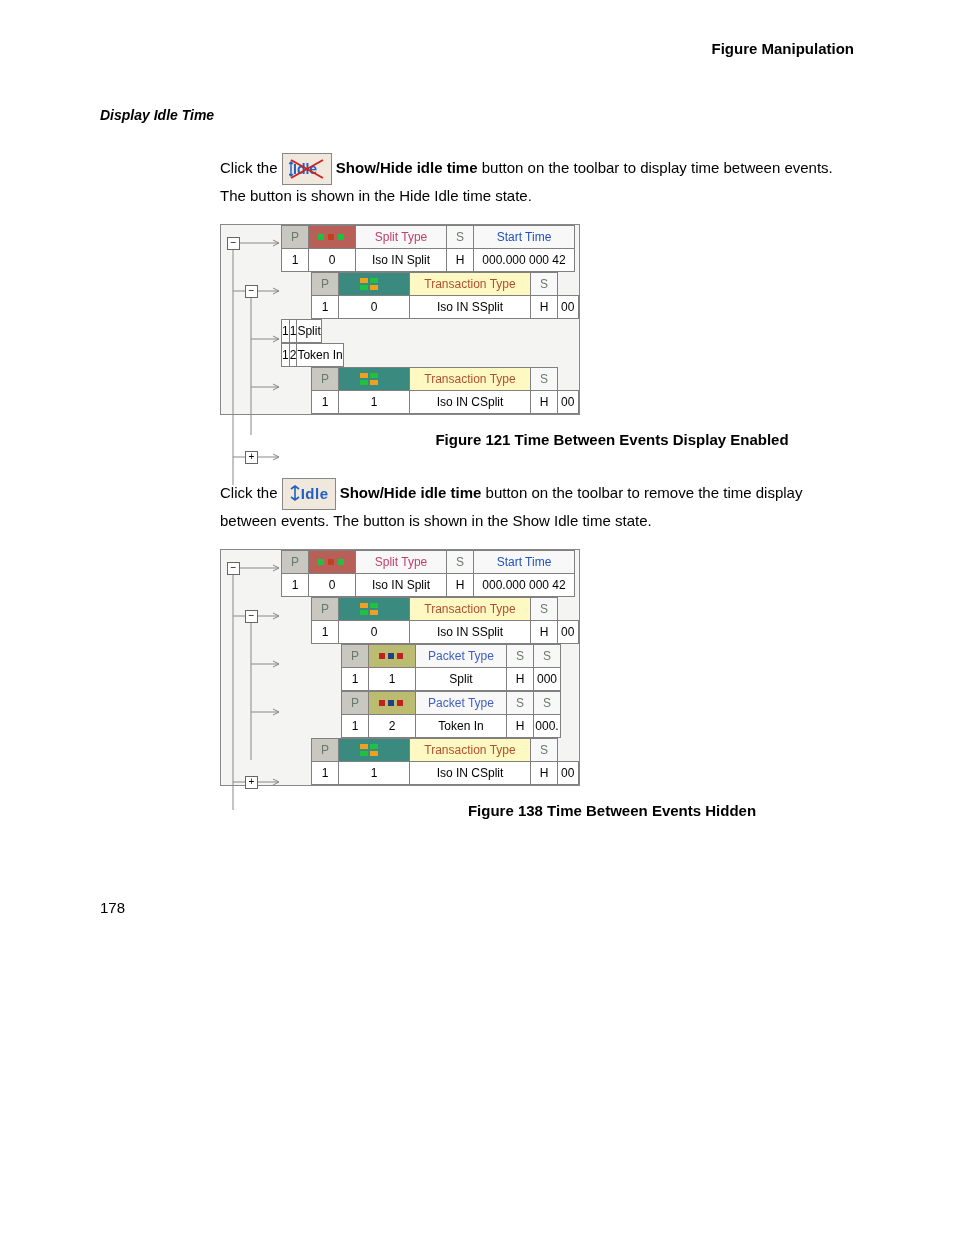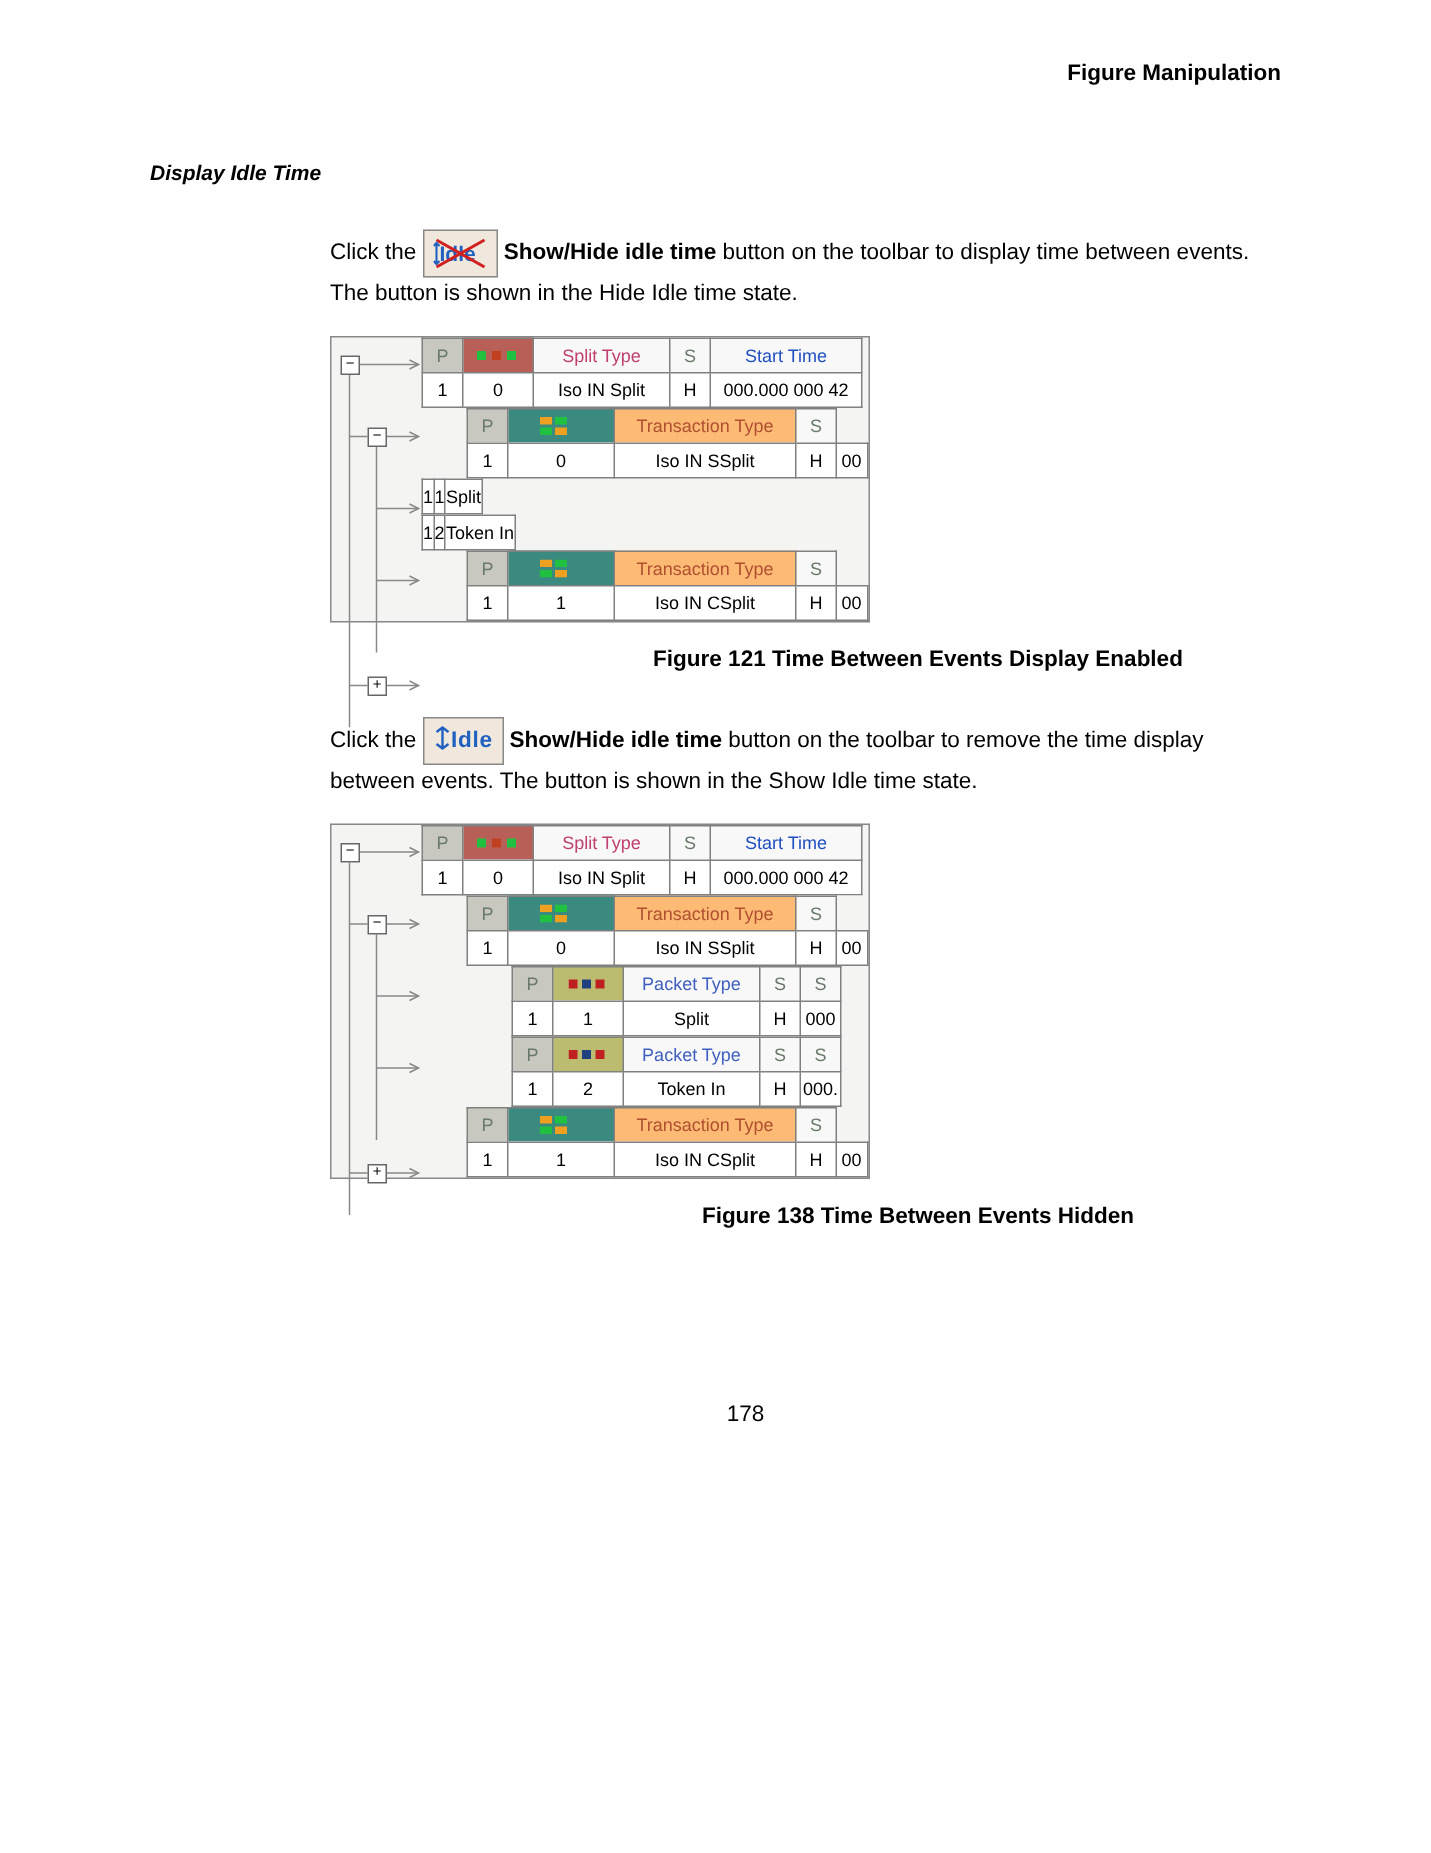--- a/index.html
+++ b/index.html
@@ -38,22 +38,21 @@
   }
   .inline-btn.hide svg { display:block; }
   .inline-btn.show { color:#2060c0; font-weight:bold; letter-spacing:.5px; }
   .fig-caption {
     font-weight: bold;
     margin: 10px 0 30px 0;
     text-align: center;
     padding-left: 230px;
   }
   .page-num {
-    text-align: center;
-    margin-top: 115px;
+    margin-top: 80px;
   }
 
   
   .shot {
     margin: 6px 0 6px 120px;
     background: #f4f4f2;
     border: 1px solid #888;
     display: inline-block;
   }
   .shot-inner { display:flex; }
@@ -70,21 +69,21 @@
     padding: 0;
     height: 22px;
     text-align: center;
     background: #fff;
   }
   .grid .hdr-gray { background: #c8c8c0; color: #6a7a6a; }
   .grid .hdr-brick { background: #b86058; }
   .grid .hdr-teal { background: #3a8a80; }
   .grid .hdr-olive { background: #bcbc70; }
   .grid .split-type { color: #c04070; background:#f8f8f8;}
-  .grid .trans-type { color:#b05030; background:#fdba74;margin-top:39px;}
+  .grid .trans-type { color:#b05030; background:#fef9c3;margin-top:39px;}
   .grid .packet-type { color:#4060c0; background:#f8f8f8;}
   .grid .start-time { color:#2050c0; background:#f8f8f8;}
   .grid .s-col { background:#f8f8f8; color:#6a7a6a; }
   .idle-cell { color:#2050c0; font-size:11px; padding: 0 4px; text-align:left; white-space:nowrap; background:#fff;}
   .spacer { background:#f4f4f2 !important; border:none !important; }
   .icon-glyph svg { display:block; margin:0 auto; }
 
   
   .tree-svg { position:absolute; top:0; left:0; }
   .expander {

